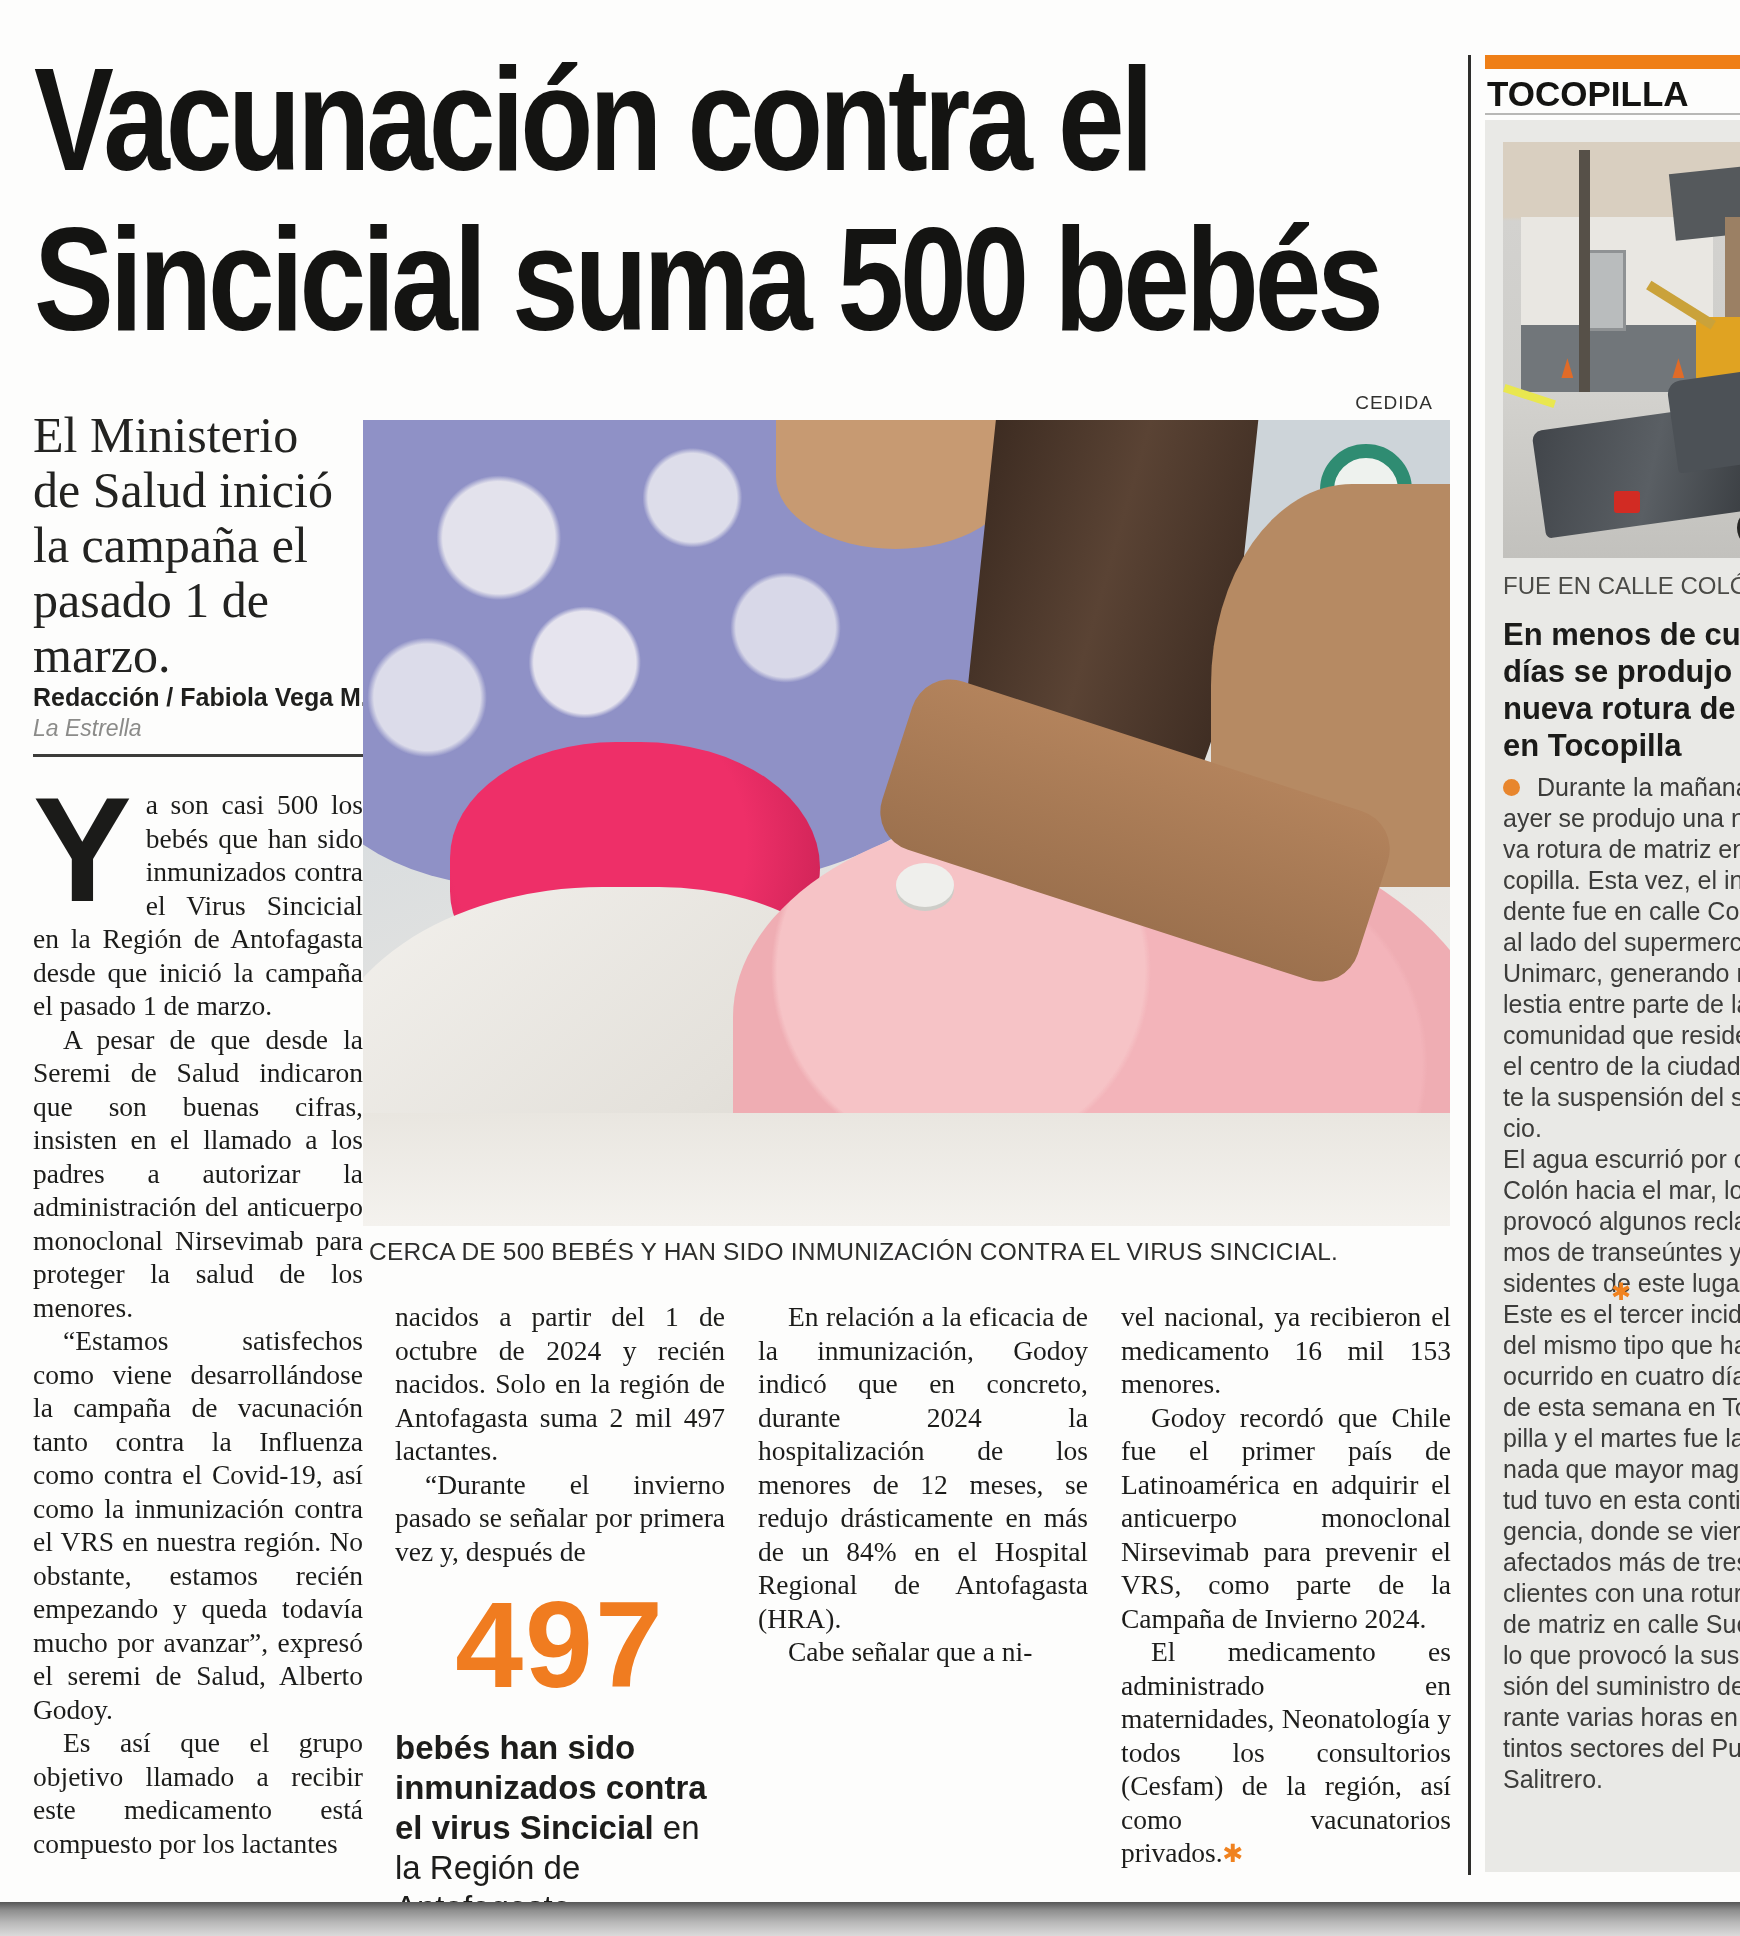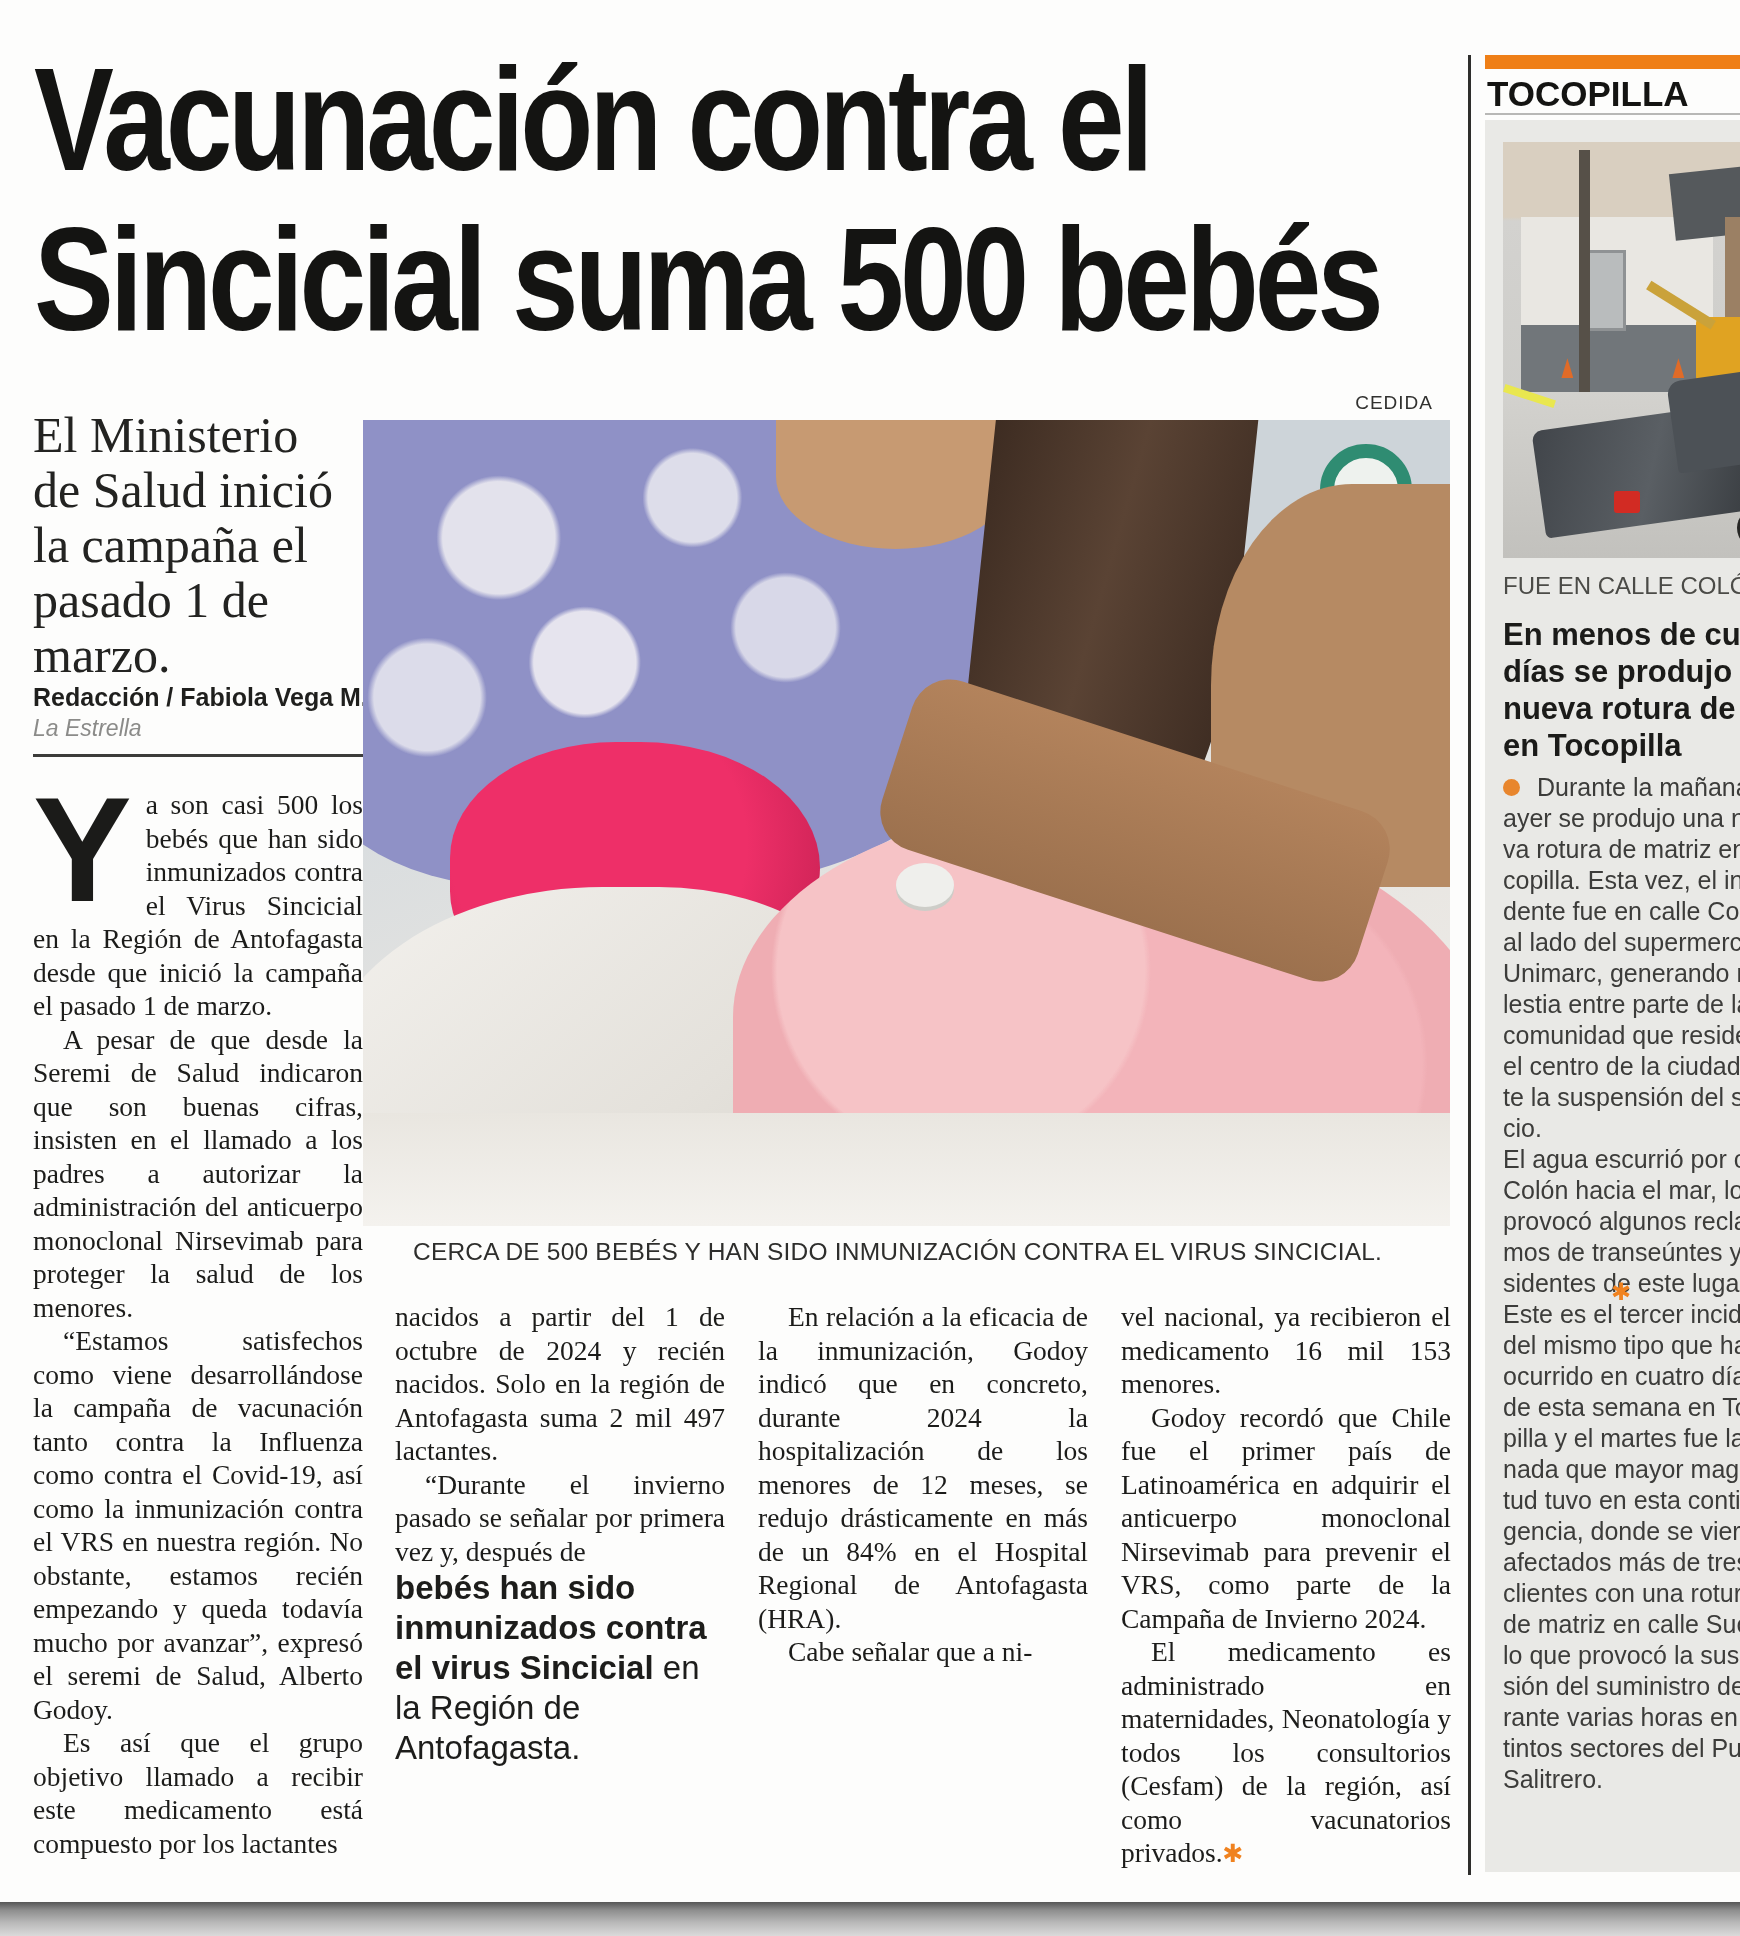--- a/index.html
+++ b/index.html
@@ -47,21 +47,21 @@
     color:#1d1d1b;text-align:left;
   }
   .highlight .hb{font-weight:bold;margin-top:42px;}
   
   .photo-main{position:absolute;left:363px;top:420px;width:1087px;height:806px;
     overflow:hidden;background:linear-gradient(160deg,#c9d0d6 0%,#d7dcdf 30%,#e6e4e0 60%,#f1eeea 100%);}
   .pm-blob{position:absolute;}
   .credit{position:absolute;left:363px;top:392px;width:1070px;text-align:right;
     font-family:"Liberation Sans", sans-serif;font-size:19px;letter-spacing:1px;color:#31312f;}
   .caption-main{position:absolute;left:369px;top:1238px;width:1081px;
-    font-family:"Liberation Sans", sans-serif;font-size:24.5px;color:#2e2e2c;letter-spacing:0.2px;margin-left:44px;}
+    font-family:"Liberation Sans", sans-serif;font-size:24.5px;color:#2e2e2c;letter-spacing:0.2px;}
   
   .v-divider{position:absolute;left:1468px;top:55px;width:3px;height:1820px;background:#2e2e2c;}
   .sb-bar{position:absolute;left:1485px;top:55px;width:300px;height:14px;background:#ef7f17;}
   .sb-label{position:absolute;left:1487px;top:74px;width:300px;
     font-family:"Liberation Sans", sans-serif;font-weight:bold;font-size:35px;color:#141412;}
   .sb-rule{position:absolute;left:1485px;top:113px;width:300px;height:2px;background:#b8b8b6;}
   .sb-panel{position:absolute;left:1485px;top:120px;width:310px;height:1752px;background:#e9e9e6;}
   .photo-side{position:absolute;left:18px;top:22px;width:292px;height:416px;overflow:hidden;
     background:linear-gradient(#d9cfc0 0%,#d9cfc0 18%,#d3d2cf 19%,#c9c9c5 100%);}
   .ps-shape{position:absolute;}
@@ -128,20 +128,21 @@
     <div class="pm-blob" style="left:49%;top:55%;width:58px;height:44px;background:#efefec;border-radius:50%;box-shadow:0 4px 0 #cdcdc8;"></div>
 
     <div class="pm-blob" style="left:0;top:86%;width:100%;height:14%;background:linear-gradient(#e9e6e0,#f4f2ee);"></div>
   </div>
   <div class="credit">CEDIDA</div>
   <div class="caption-main">CERCA DE 500 BEBÉS Y HAN SIDO INMUNIZACIÓN CONTRA EL VIRUS SINCICIAL.</div>
 
   <div class="bodycol" id="col2">
     <p>nacidos a partir del 1 de octubre de 2024 y recién nacidos. Solo en la región de Antofagasta suma 2 mil 497 lactantes.</p>
     <p class="ind">“Durante el invierno pasado se señalar por primera vez y, después de</p>
+    <div class="bignum">497</div>
     <div class="highlight"><span class="hb">bebés han sido inmunizados contra el virus Sincicial</span><span> en la Región de Antofagasta.</span></div>
 
   </div>
 
   <div class="bodycol" id="col3">
     <p class="ind">En relación a la eficacia de la inmunización, Godoy indicó que en concreto, durante 2024 la hospitalización de los menores de 12 meses, se redujo drásticamente en más de un 84% en el Hospital Regional de Antofagasta (HRA).</p>
     <p class="ind">Cabe señalar que a ni-</p>
   </div>
 
   <div class="bodycol" id="col4">

